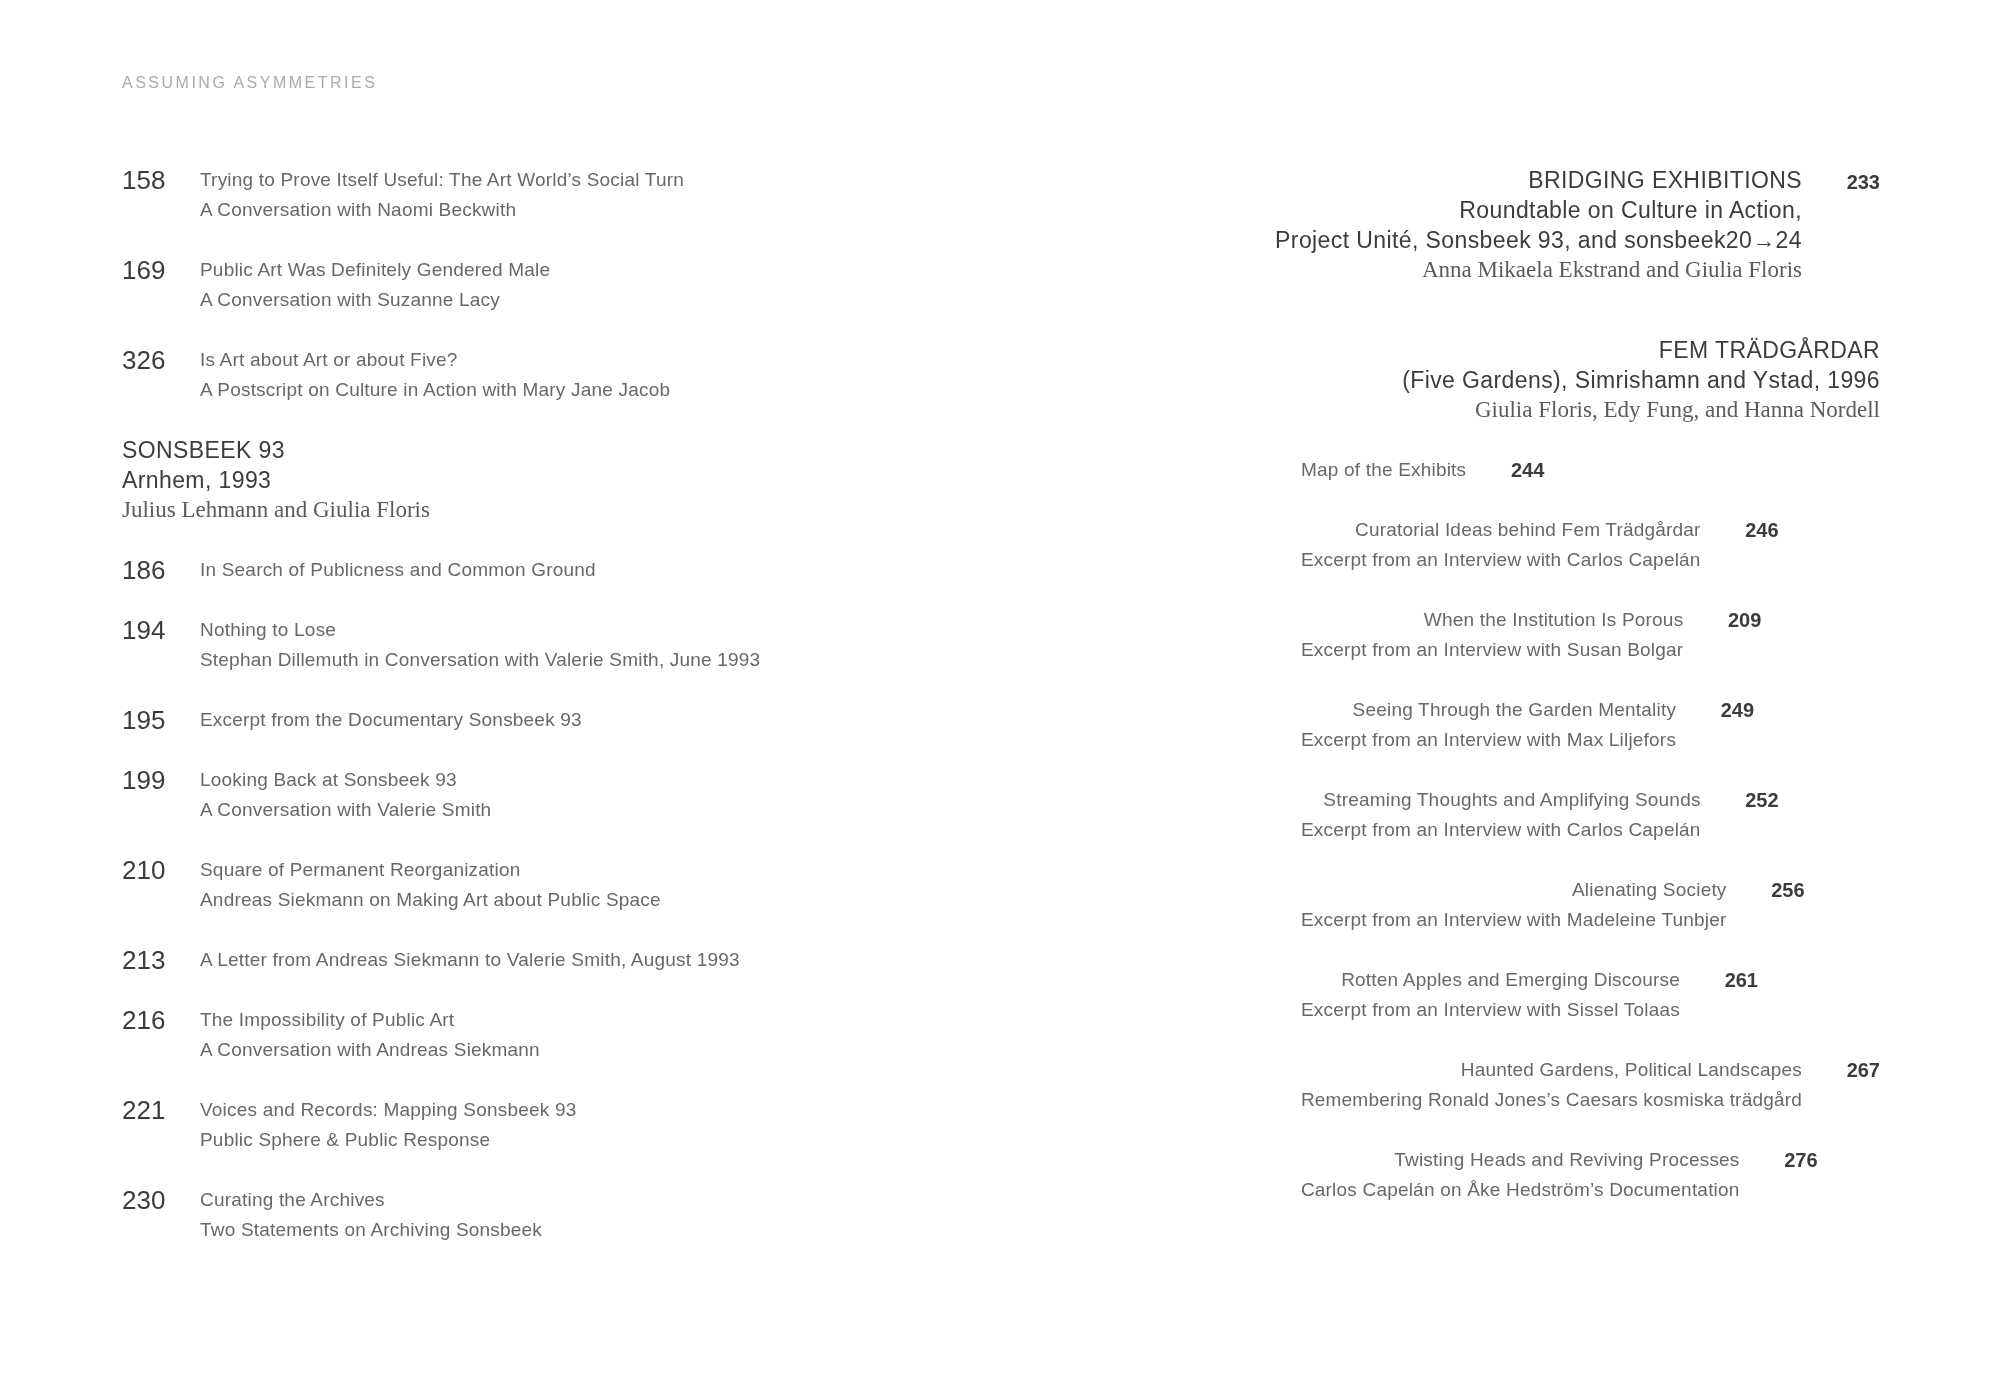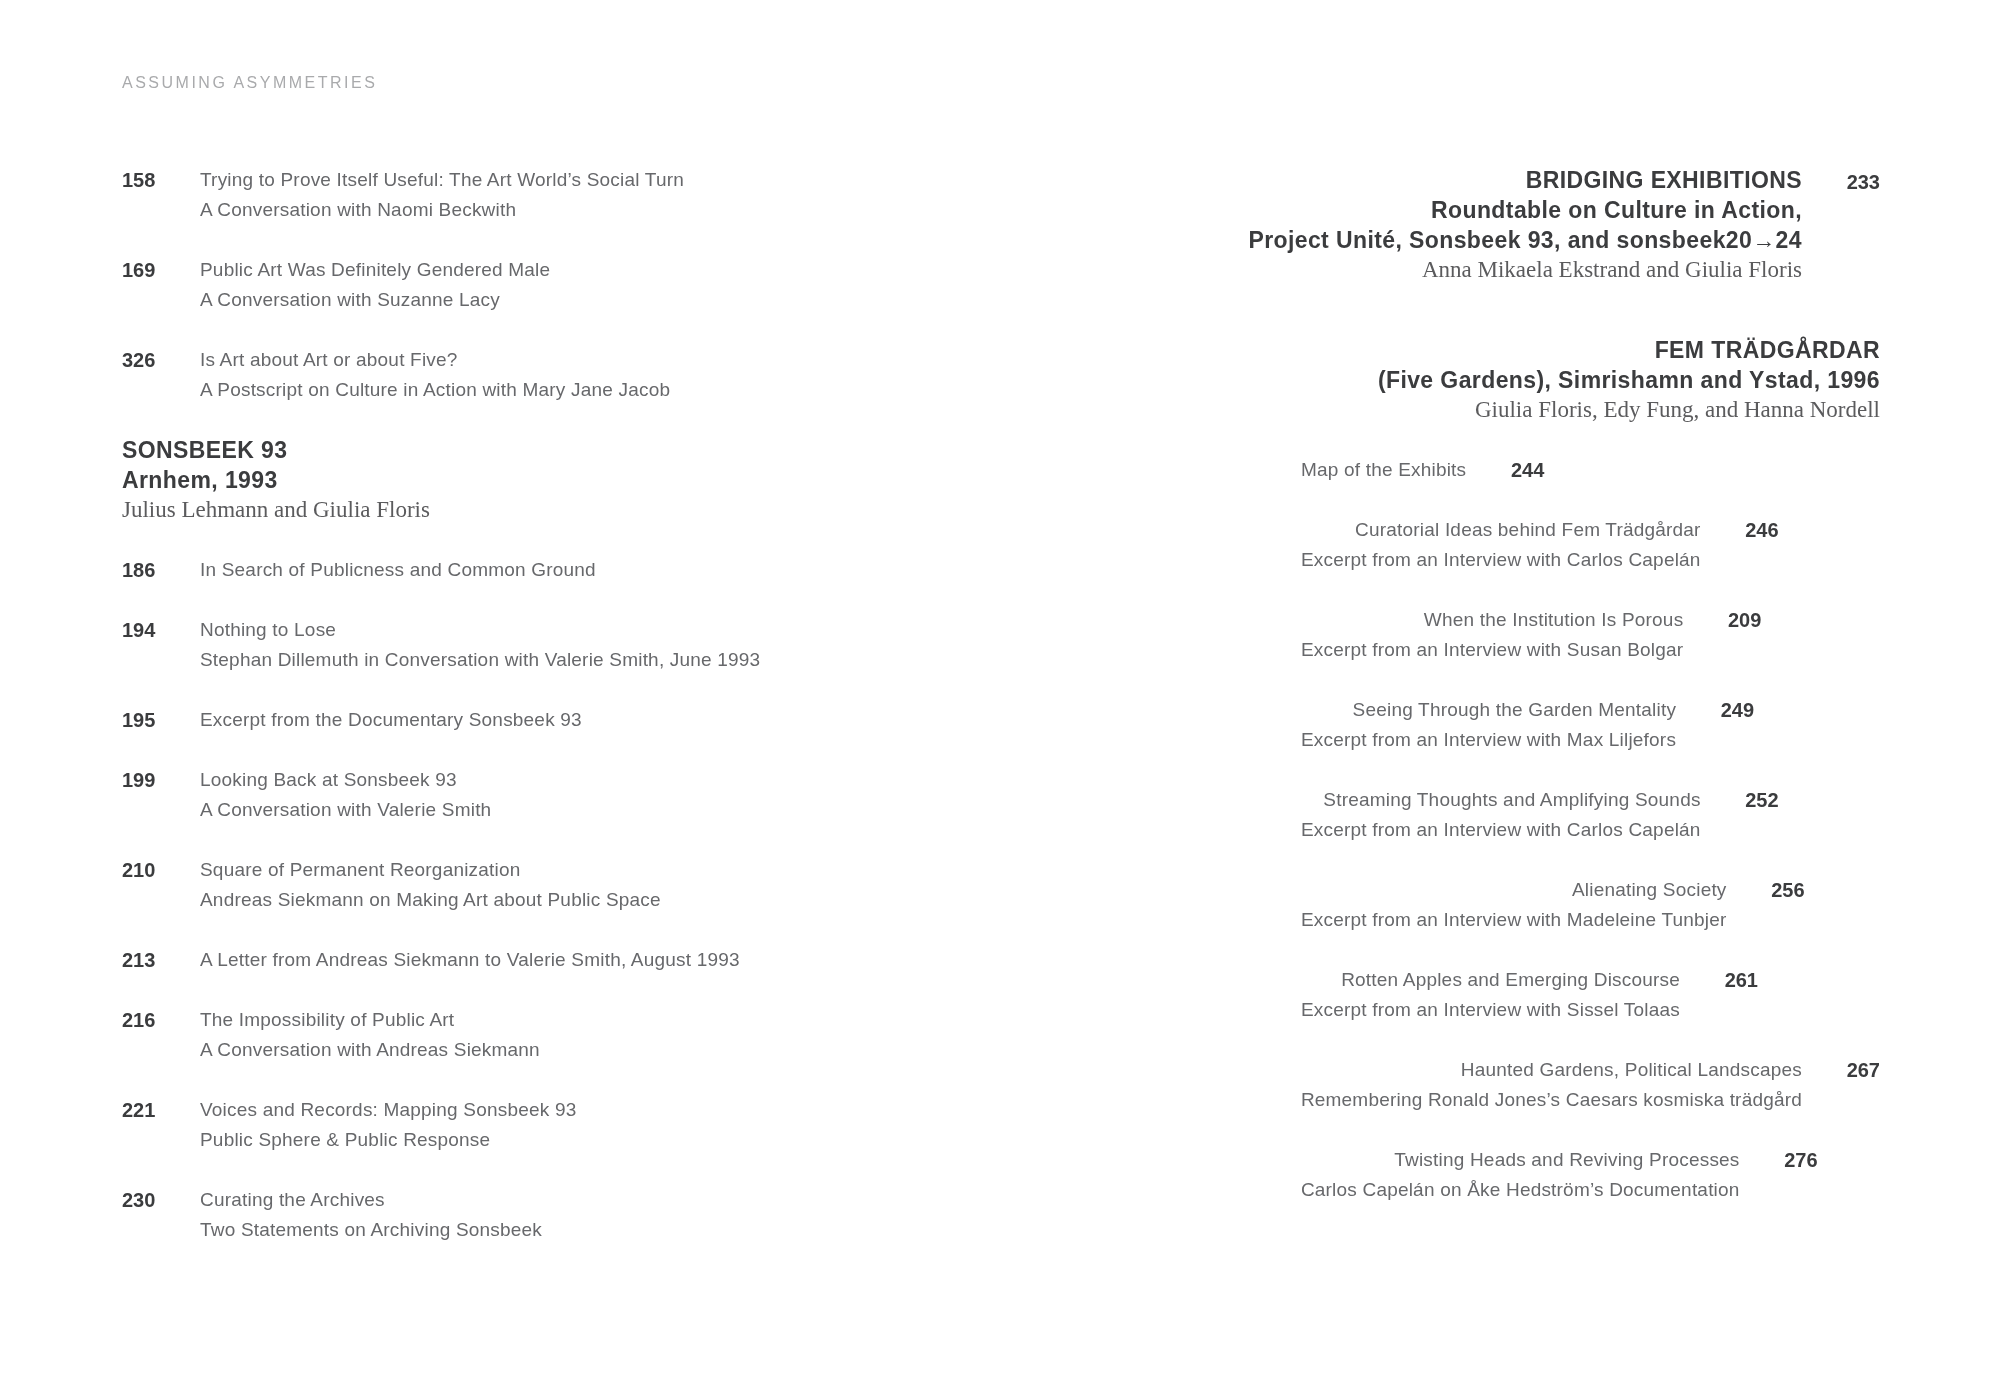--- a/index.html
+++ b/index.html
@@ -31,30 +31,30 @@
     justify-content:space-between;
     margin-top:72px;
   }
   .col-l { text-align:left; }
   .col-r { display:flex; flex-direction:column; align-items:flex-end; text-align:right; }
 
   
   .row-l { display:flex; align-items:flex-start; margin-bottom:30px; }
   .row-l .num {
     flex:none; width:78px;
-    font-size:20px; font-weight:700;
+    font-size:26px; font-weight:400;
     color:var(--ink-dark); line-height:30px;
   }
   .lines { color:var(--ink-gray); }
   .line { font-size:19px; line-height:30px; letter-spacing:0.2px; }
 
   
   .section-l { margin-top:30px; margin-bottom:30px; }
   .sec-title {
-    font-size:23px; font-weight:700;
+    font-size:23px; font-weight:400;
     color:var(--ink-dark); line-height:30px; letter-spacing:0.4px;
   }
   .sec-authors {
     font-family:"Liberation Serif", serif;
     font-size:23px; color:var(--ink-serif); line-height:30px;
   }
 
   
   .rsec { display:flex; align-items:flex-start; margin-bottom:30px; }
   .rsec-fem { margin-top:20px; }

